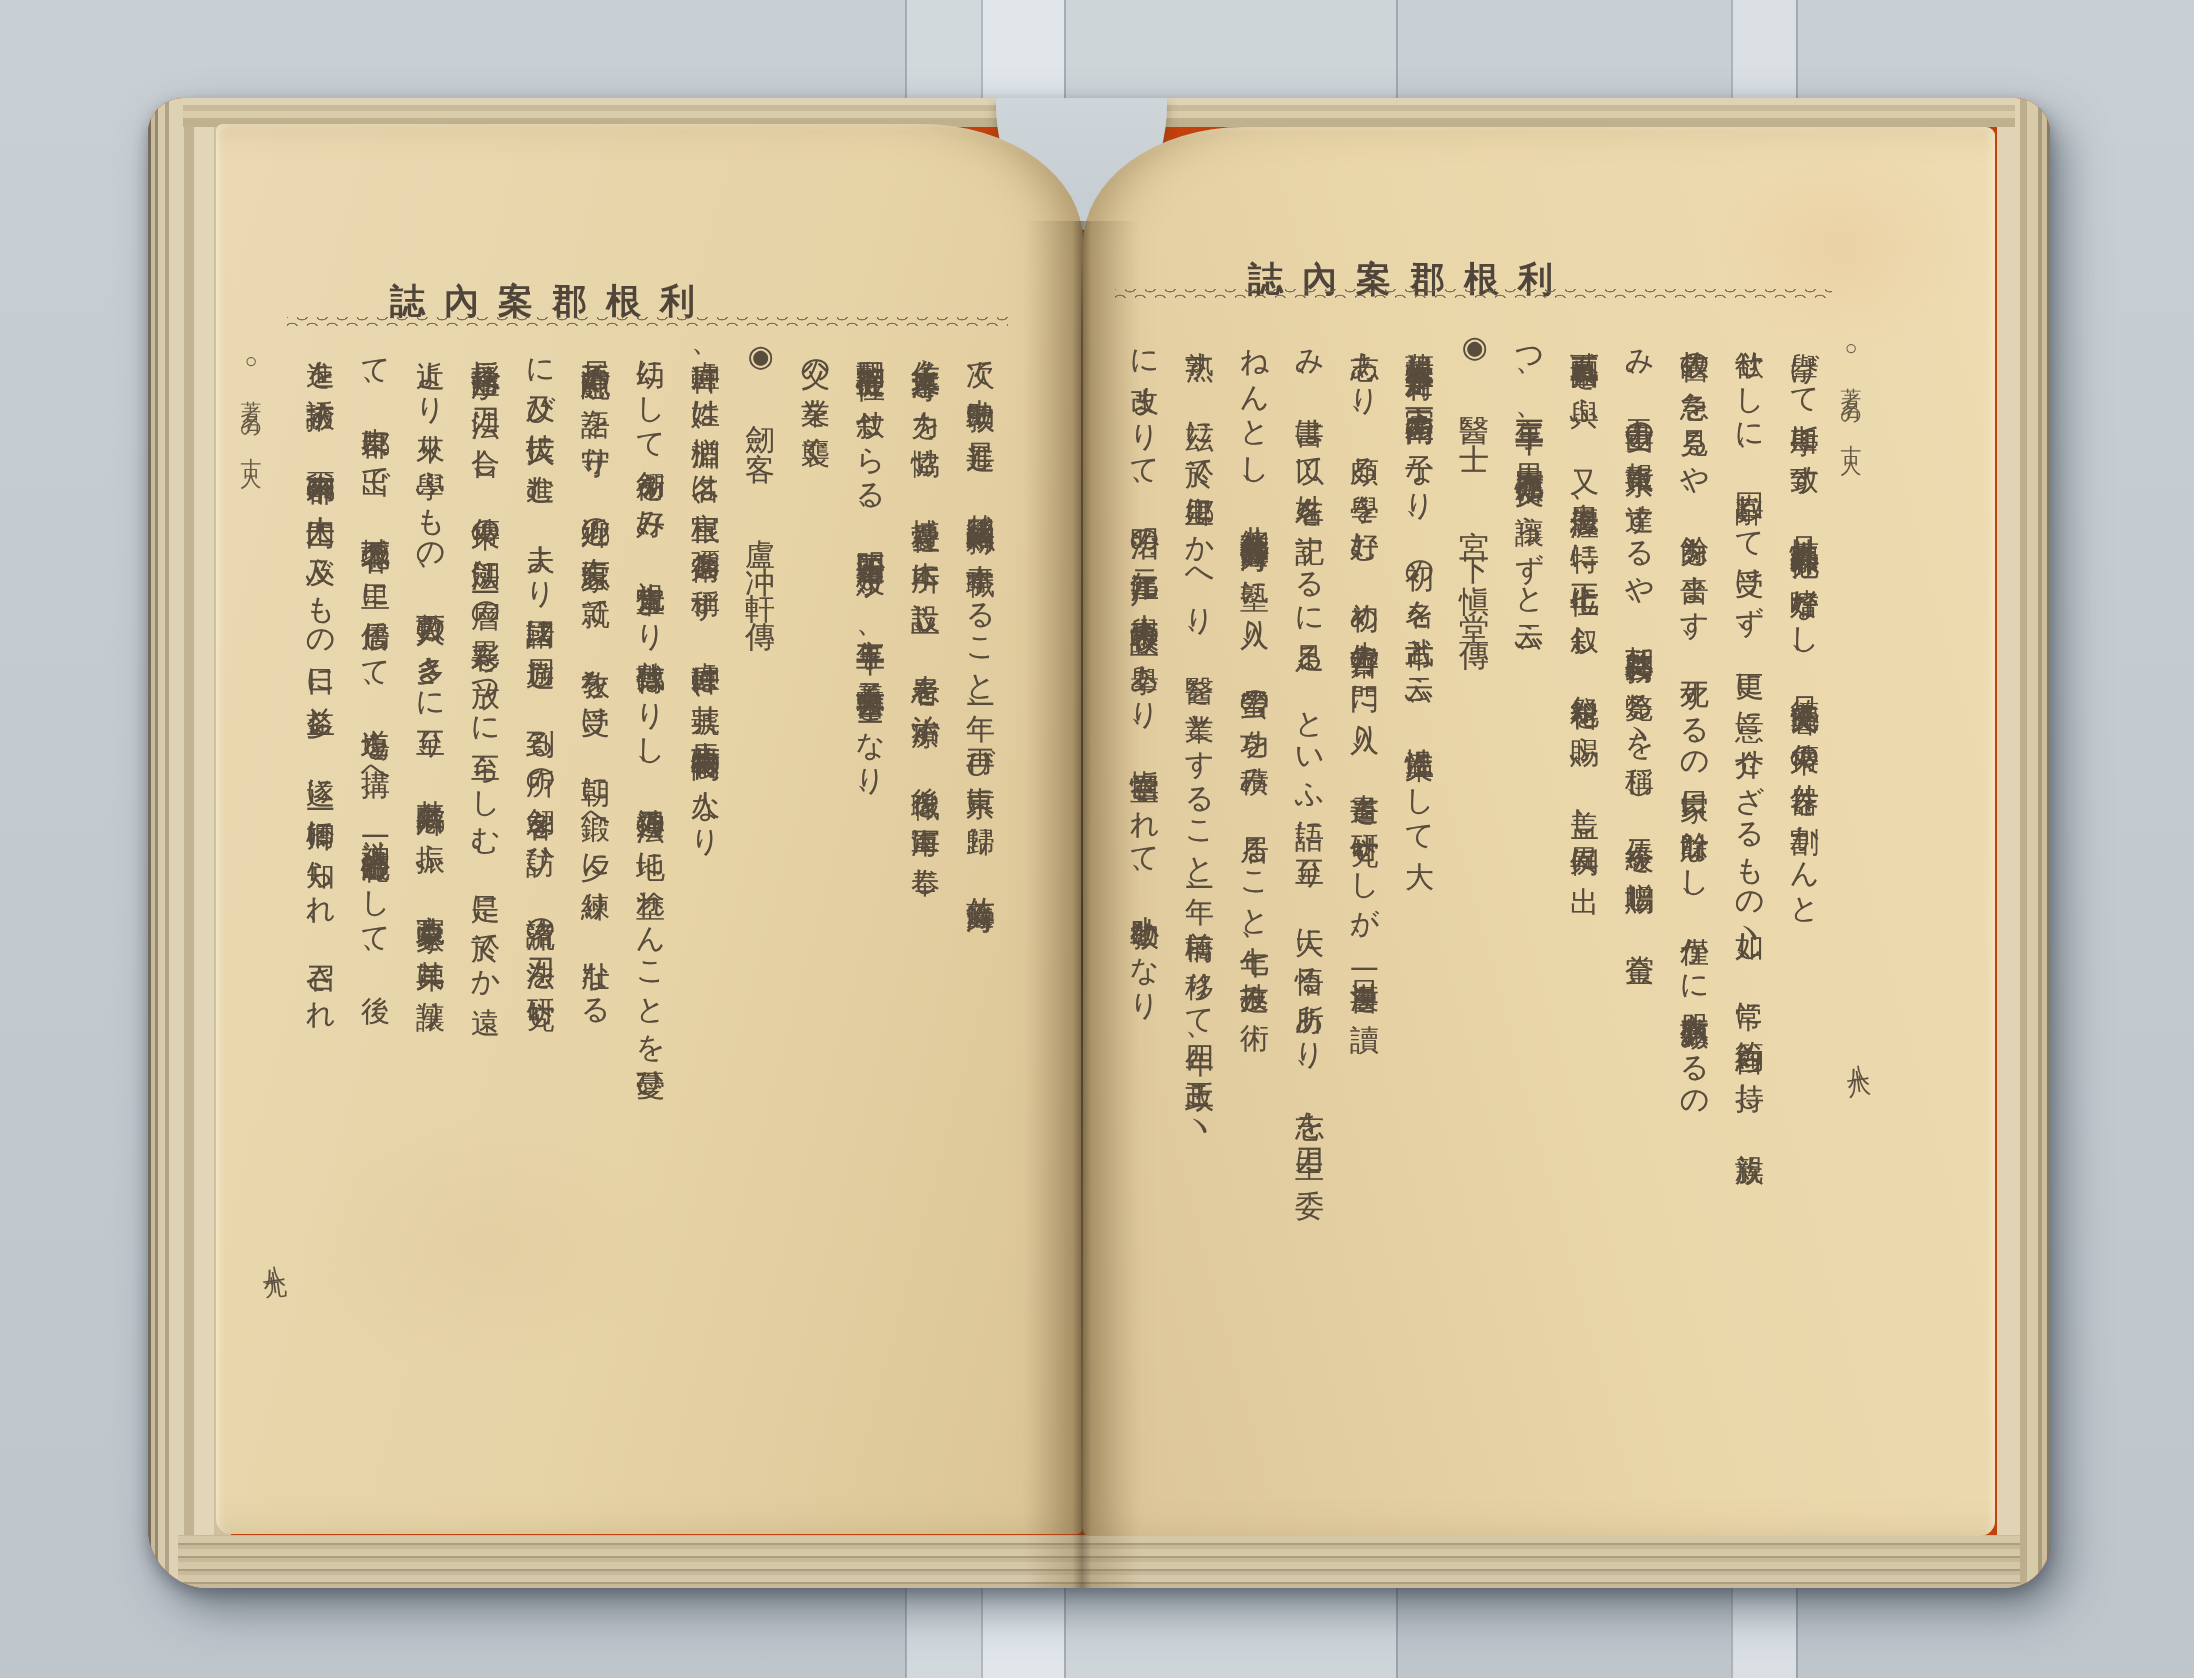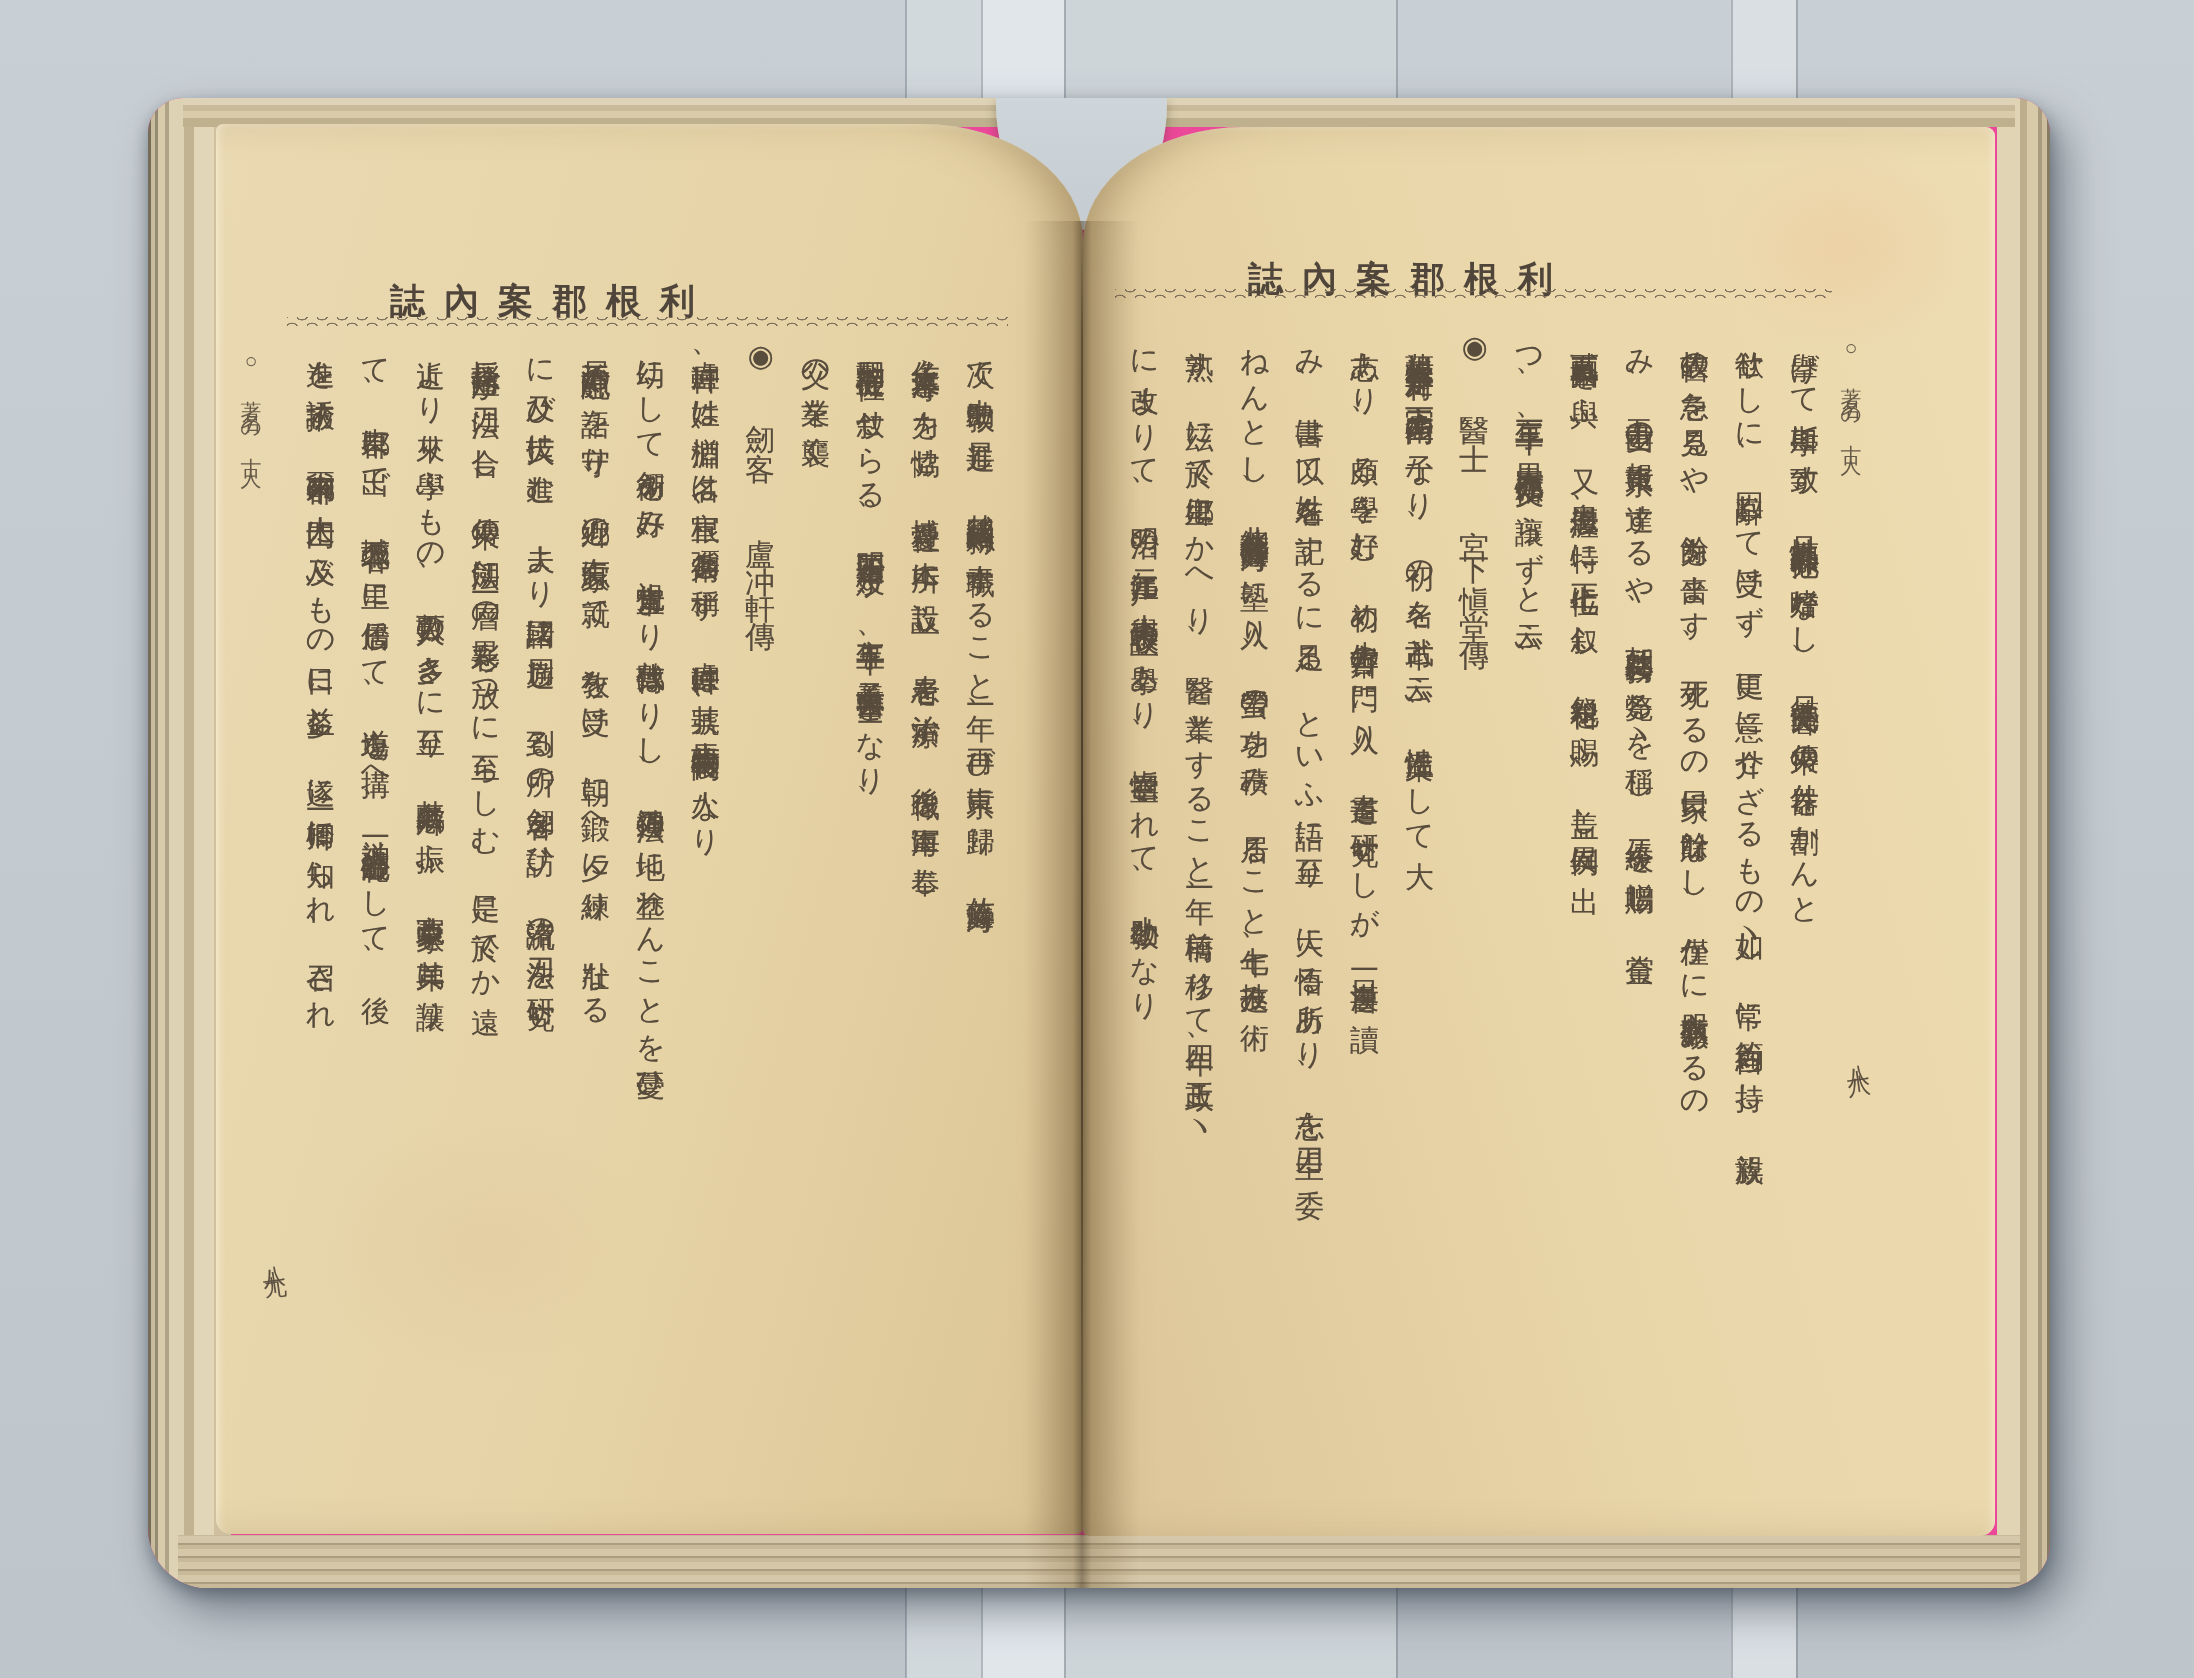--- a/index.html
+++ b/index.html
@@ -13,21 +13,21 @@
   .strip-a{left:906px;width:75px;background:#d2d9dd;}
   .strip-b{left:981px;width:83px;background:#e0e6ea;}
   .strip-c{left:1064px;width:332px;background:#ced5d9;}
   .strip-d{left:1731px;width:65px;background:#d9dfe3;}
   .seam{position:absolute;top:0;bottom:0;width:1.5px;background:rgba(88,99,109,.35);}
   .seam1{left:905px;} .seam2{left:981px;} .seam3{left:1064px;} .seam4{left:1396px;} .seam5{left:1731px;} .seam6{left:1796px;}
 
   
   .book{
     position:absolute;left:148px;top:98px;width:1902px;height:1490px;
-    background:#ec4899;border-radius:35px 35px 45px 60px;overflow:hidden;
+    background:#c2410c;border-radius:35px 35px 45px 60px;overflow:hidden;
     box-shadow:14px 21px 43px rgba(48,58,70,.52),0 6px 15px rgba(48,58,70,.4);
   }
   .edges{position:absolute;}
   .edges-left{left:0;top:0;bottom:0;width:83px;
     background:linear-gradient(90deg,#756c59 0 3px,#c9bc9c 3px 7px,#958a72 7px 10px,#d7cbab 10px 17px,#b0a488 17px 21px,#ddd2b4 21px 36px,#c2b493 36px 46px,#e2d6b8 46px 66px,#cfc1a0 66px 83px);}
   .edges-right{right:0;top:0;bottom:0;width:53px;
     background:linear-gradient(270deg,#857a64 0 2.5px,#cdbf9e 2.5px 8px,#a99b7e 8px 12px,#d8cba9 12px 23px,#bdae8d 23px 30px,#e0d4b4 30px 53px);}
   .edges-bottom{left:30px;right:30px;bottom:0;height:53px;
     background:repeating-linear-gradient(0deg,#c8b998 0 4.5px,#ab9d80 4.5px 6.5px,#d5c8a8 6.5px 13px);}
   .edges-top{left:35px;right:35px;top:0;height:29px;

